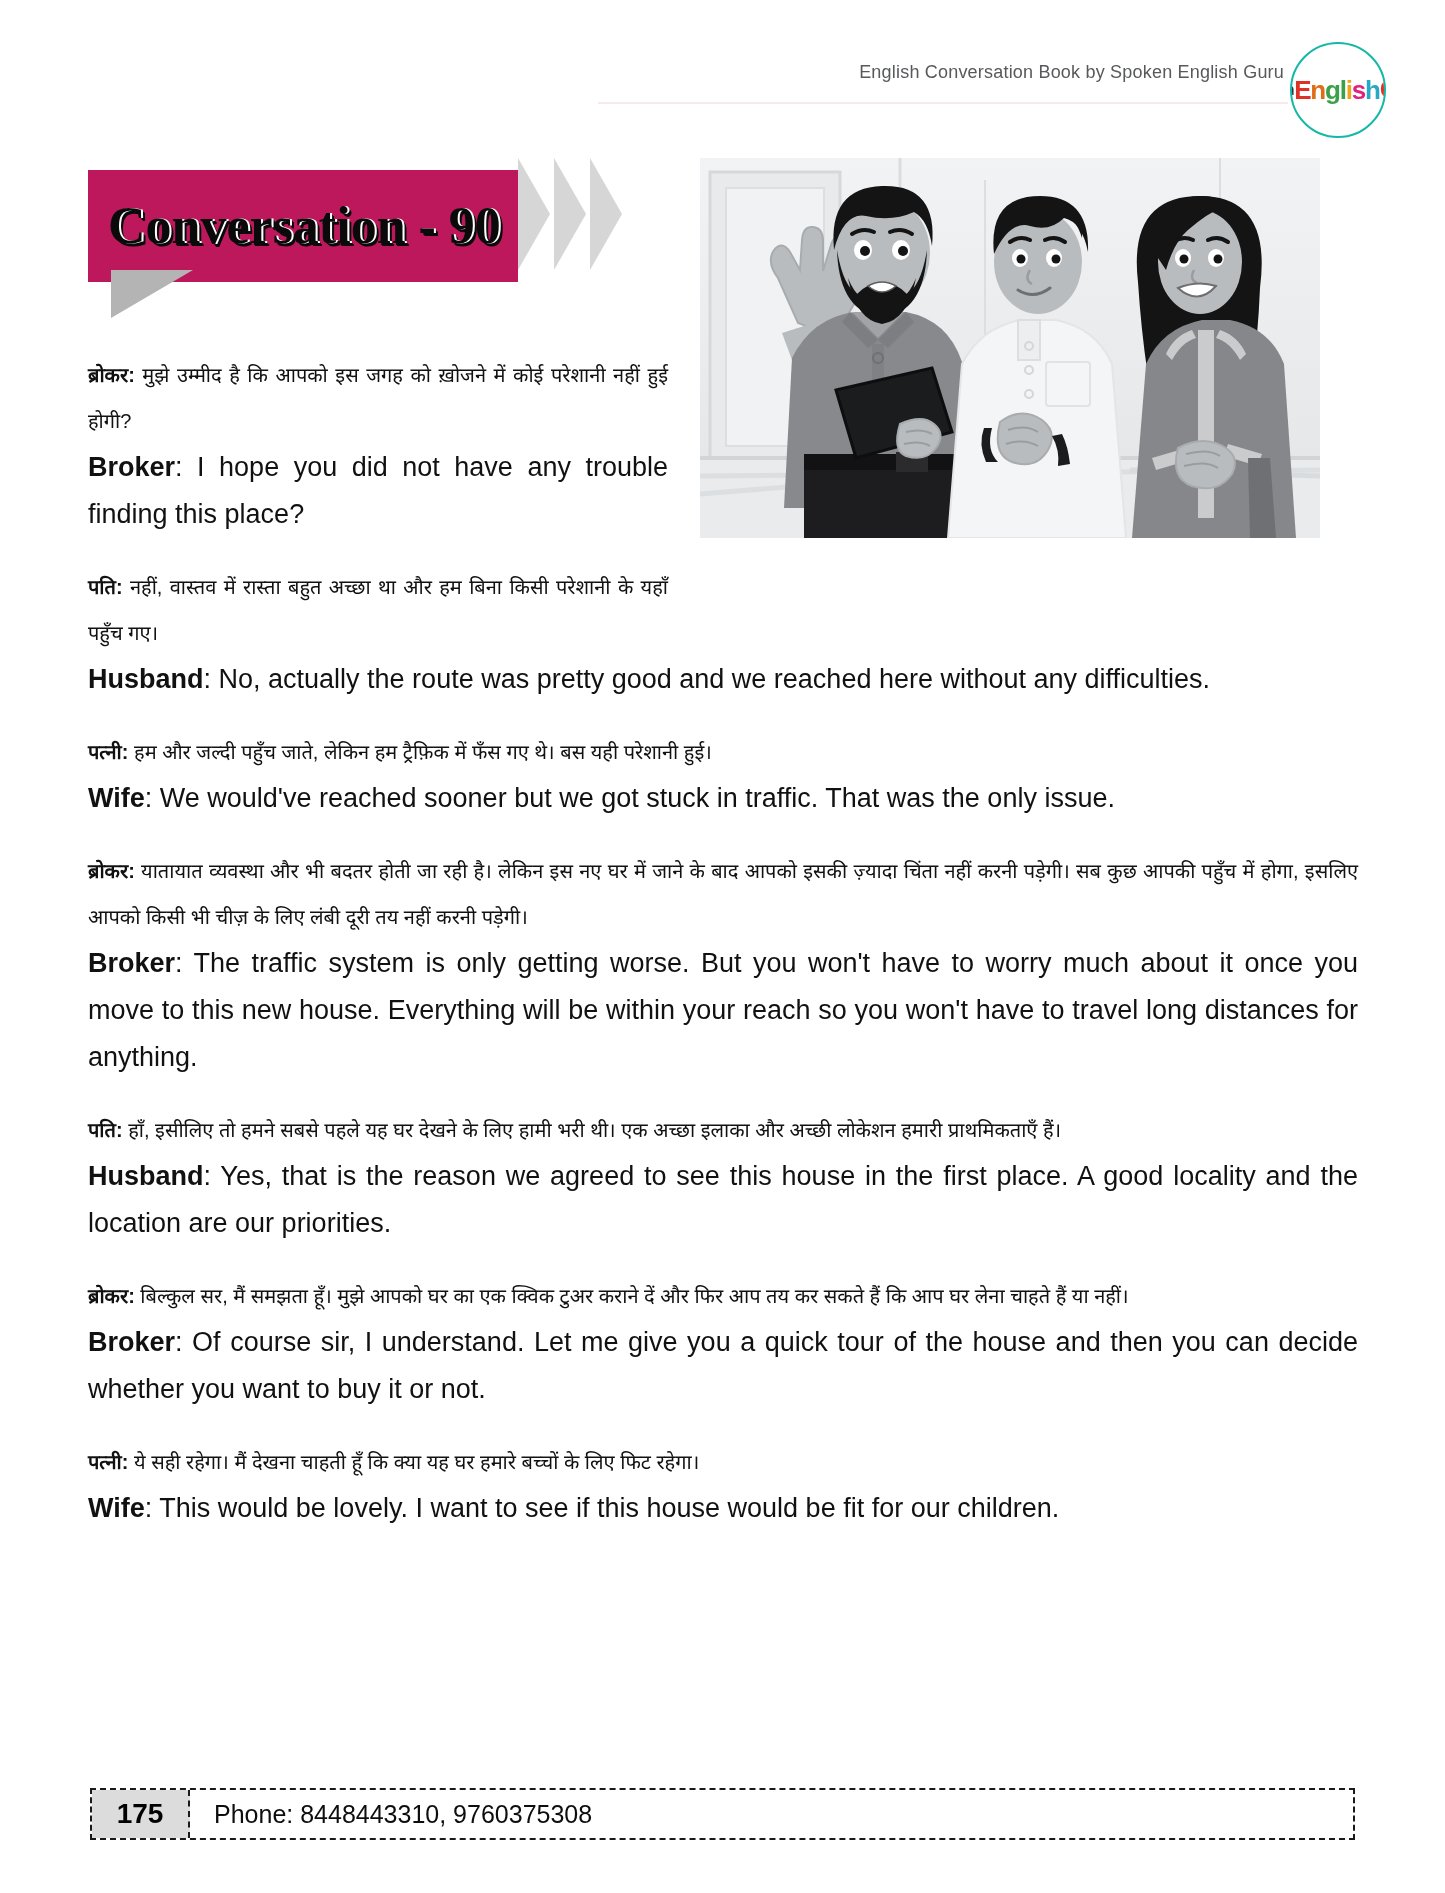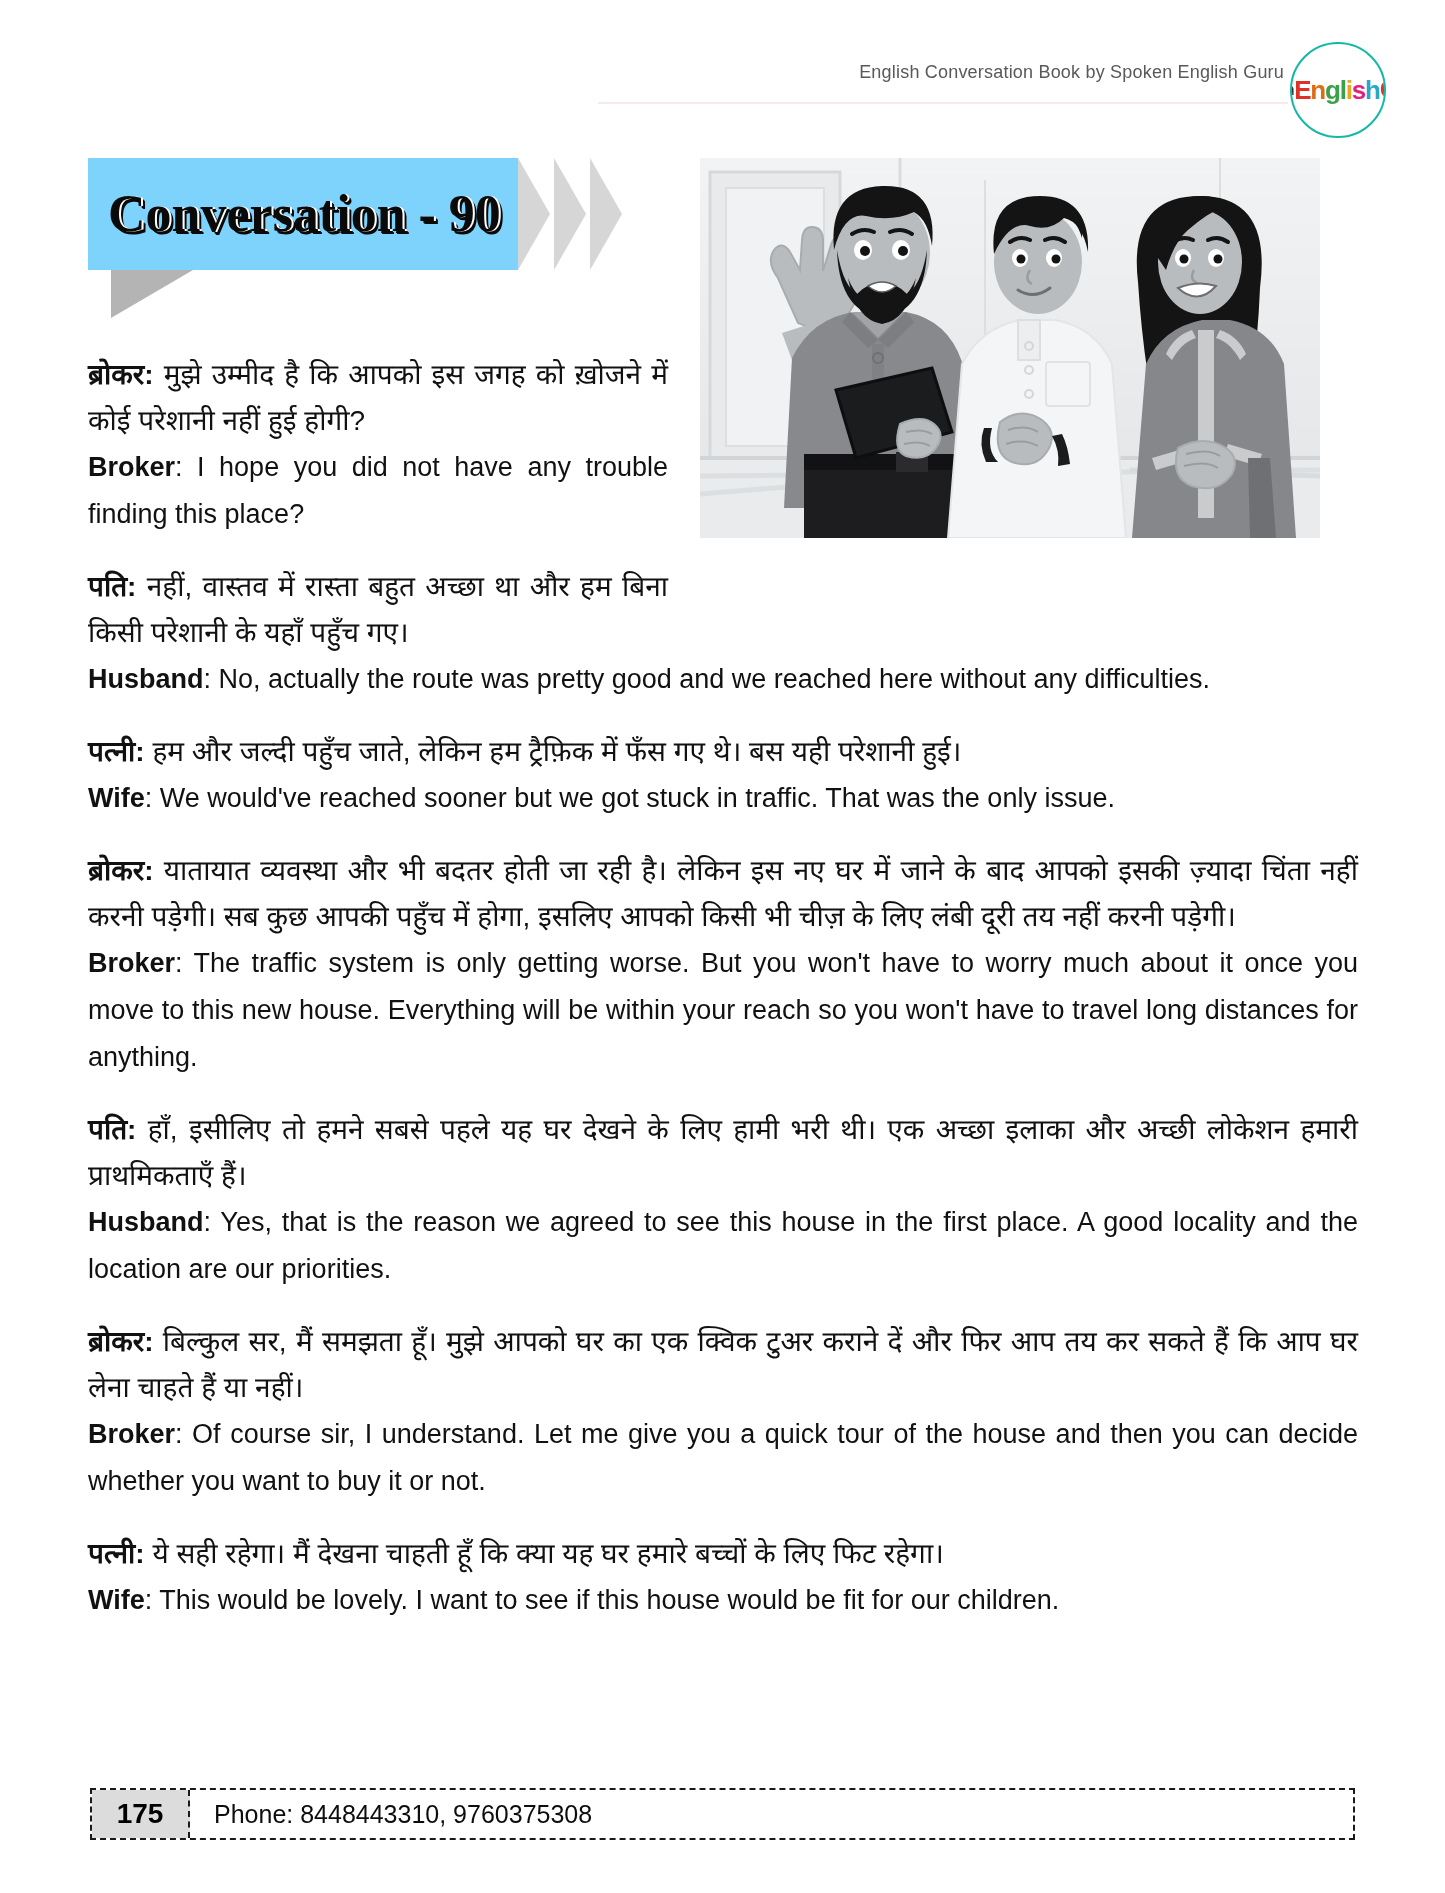--- a/index.html
+++ b/index.html
@@ -82,25 +82,25 @@
     font-weight: bold;
     font-size: 26px;
     letter-spacing: -1px;
     white-space: nowrap;
     margin-top: -2px;
   }
 
   
   .banner {
     position: absolute;
-    top: 158px;
+    top: 170px;
     left: 88px;
     width: 430px;
     height: 112px;
-    background: #7dd3fc;
+    background: #be185d;
   }
   .banner-title {
     font-family: "Liberation Serif", "DejaVu Serif", serif;
     font-weight: bold;
     font-size: 52px;
     color: #0a0a0a;
     line-height: 112px;
     padding-left: 20px;
     white-space: nowrap;
     text-shadow:
@@ -160,21 +160,21 @@
     margin-bottom: 26px;
   }
   .line {
     font-size: 27px;
     line-height: 47px;
     color: #111111;
     text-align: justify;
     margin: 0;
   }
   .line.hindi {
-    font-size: 28px;
+    font-size: 20px;
     line-height: 46px;
   }
   .speaker {
     font-weight: bold;
   }
   
   .narrow {
     width: 580px;
   }
   .narrow .line { text-align: justify; }

